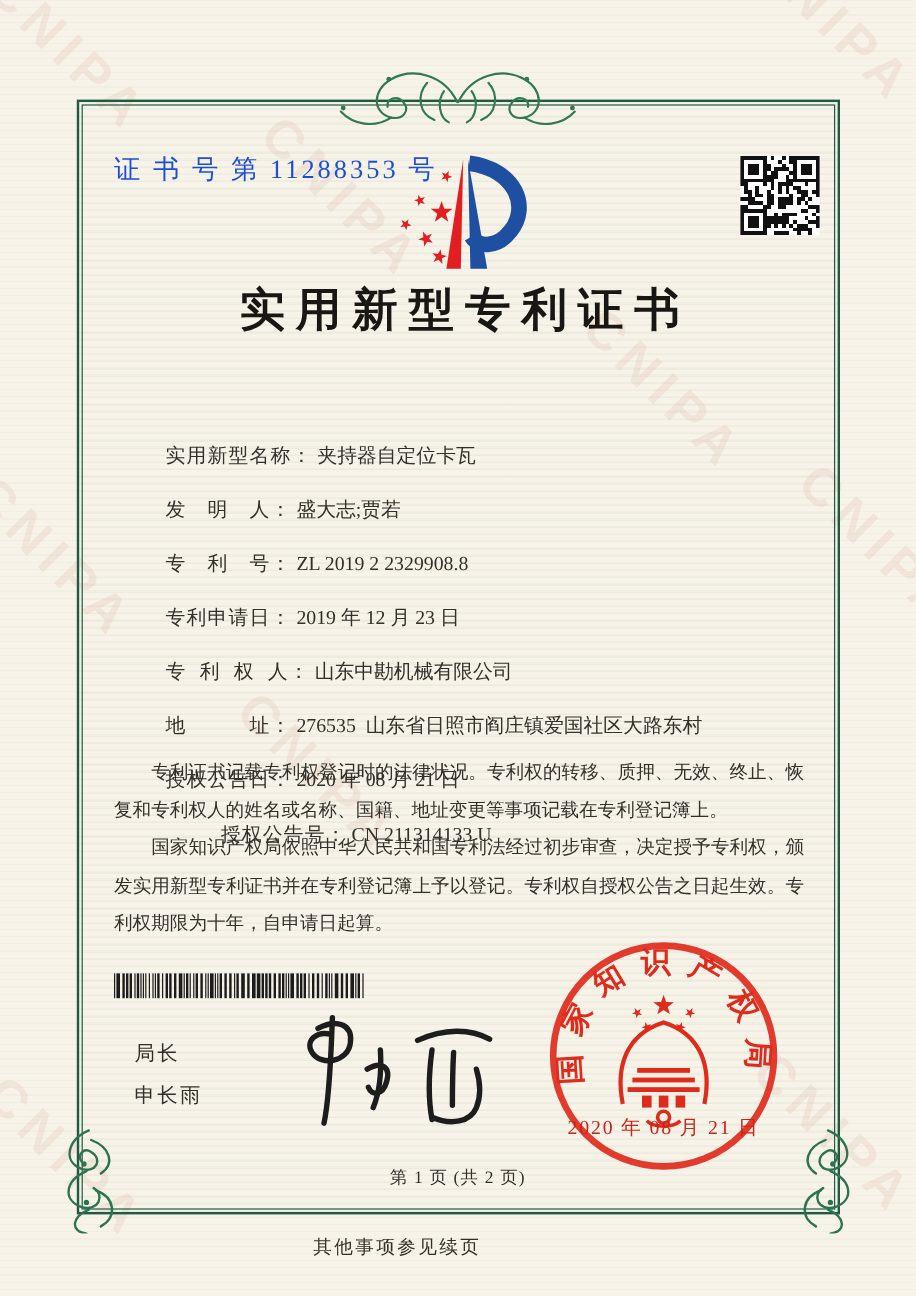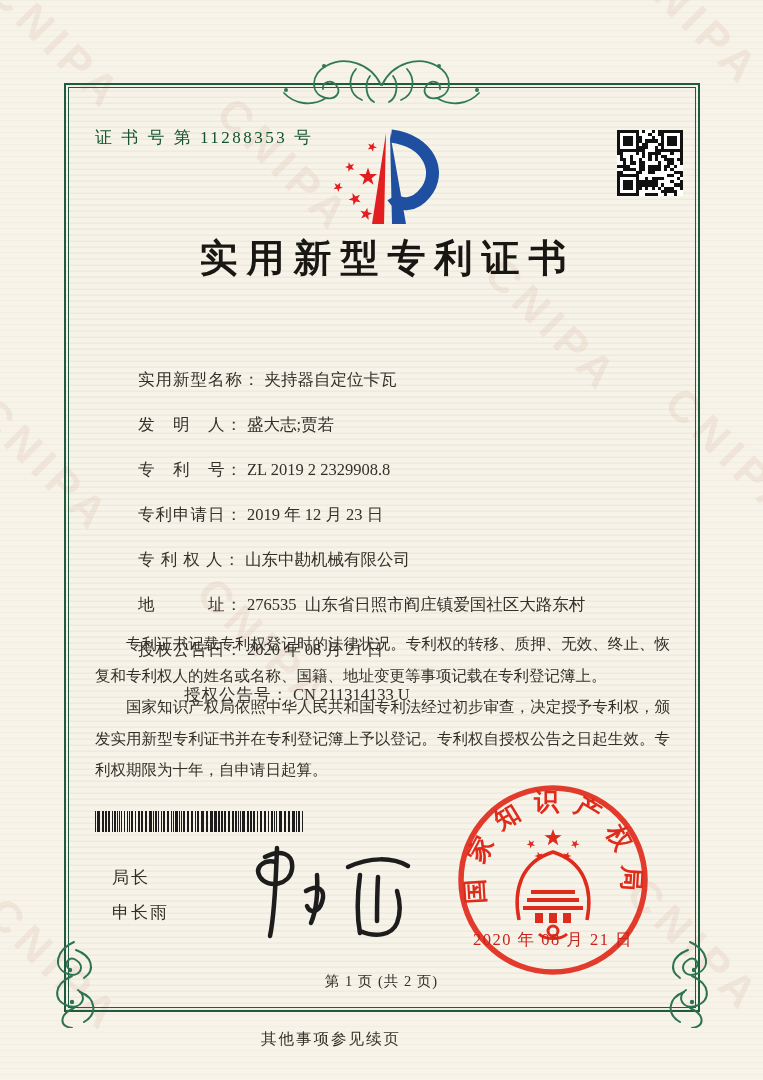--- a/index.html
+++ b/index.html
@@ -19,31 +19,31 @@
       color:rgba(205,158,148,.17);transform:rotate(45deg);z-index:0;white-space:nowrap;}
 
   
   .frame{position:absolute;left:64px;top:83px;width:636px;height:929px;
          border:2.5px solid #1e5b40;box-sizing:border-box;z-index:1;
          background-image:repeating-linear-gradient(180deg, rgba(160,184,160,.13) 0 1px, transparent 1px 6px);}
   .frame-inner{position:absolute;inset:2px;border:1px solid #1e5b40;}
 
   .content{position:absolute;inset:0;z-index:2;}
 
-  .cert-no{position:absolute;left:95px;top:126px;font-size:17px;letter-spacing:2.5px;color:#14532d;}
+  .cert-no{position:absolute;left:95px;top:126px;font-size:22px;letter-spacing:2.5px;color:#1d4ed8;}
 
   .logo{position:absolute;left:328px;top:121px;width:126px;height:112px;}
   .qr{position:absolute;left:617px;top:130px;width:66px;height:66px;}
 
   .title{position:absolute;left:0;top:233px;width:763px;text-align:center;
          font-size:38px;font-weight:bold;letter-spacing:9px;padding-left:12px;box-sizing:border-box;color:#191713;}
 
   .fields{position:absolute;left:105px;top:312px;width:575px;}
   .frow{height:45px;line-height:45px;font-size:16.5px;white-space:pre;}
-  .flabel{letter-spacing:1px;}
+  .flabel{letter-spacing:1px;font-family:Liberation Mono, monospace;}
   .fvalue{margin-left:4px;white-space:pre;}
   .frow-double .pair2{margin-left:46px;text-align:center;}
 
   .paras{position:absolute;left:95px;top:628px;width:575px;font-size:15.5px;line-height:31.5px;
          text-align:justify;color:#33302a;}
   .paras p{margin:0;text-indent:2em;}
 
   .barcode{position:absolute;left:95px;top:811px;width:212px;height:21px;}
 
   .sig-title{position:absolute;left:112px;top:866px;font-size:17px;letter-spacing:2px;}

